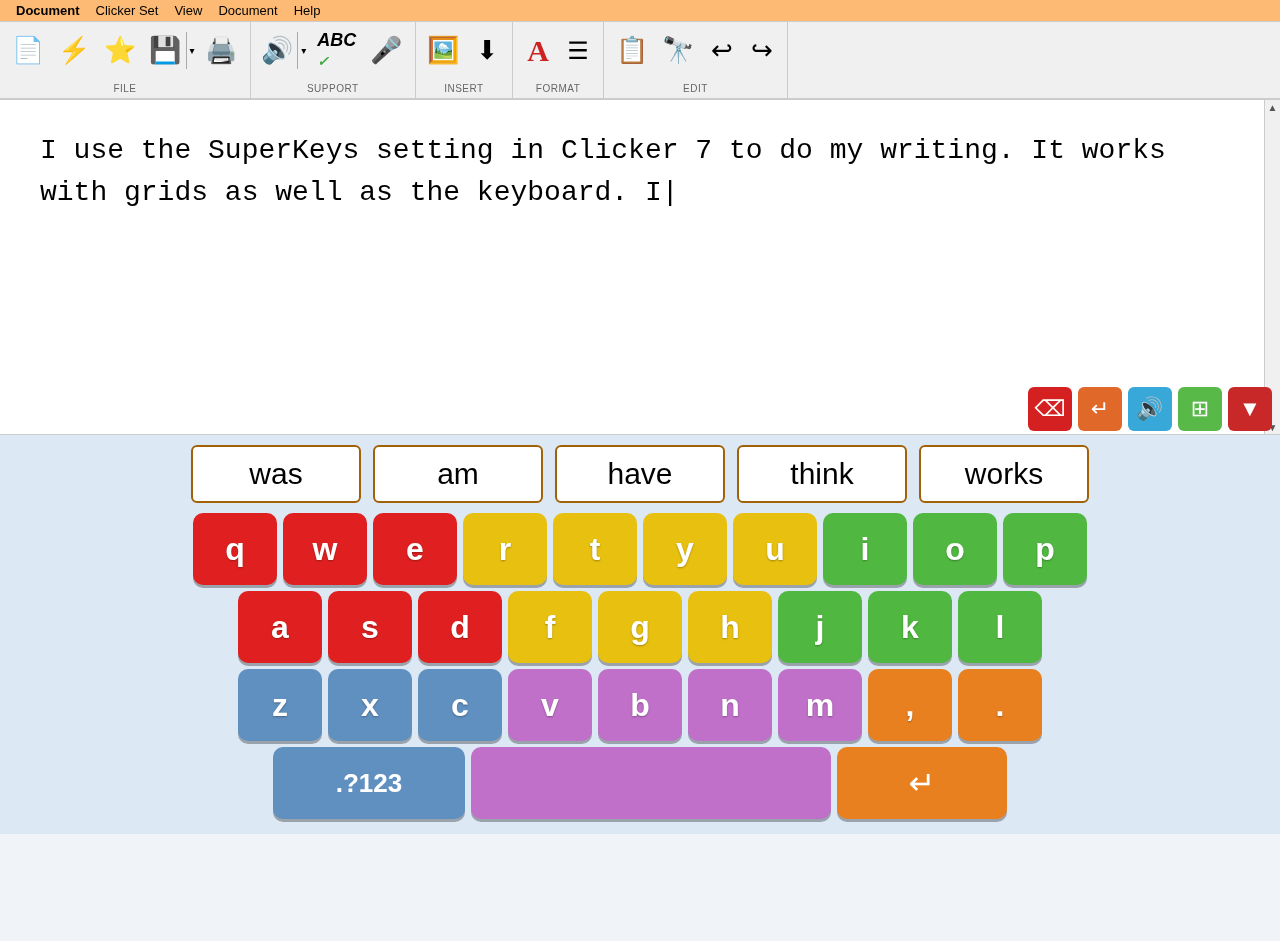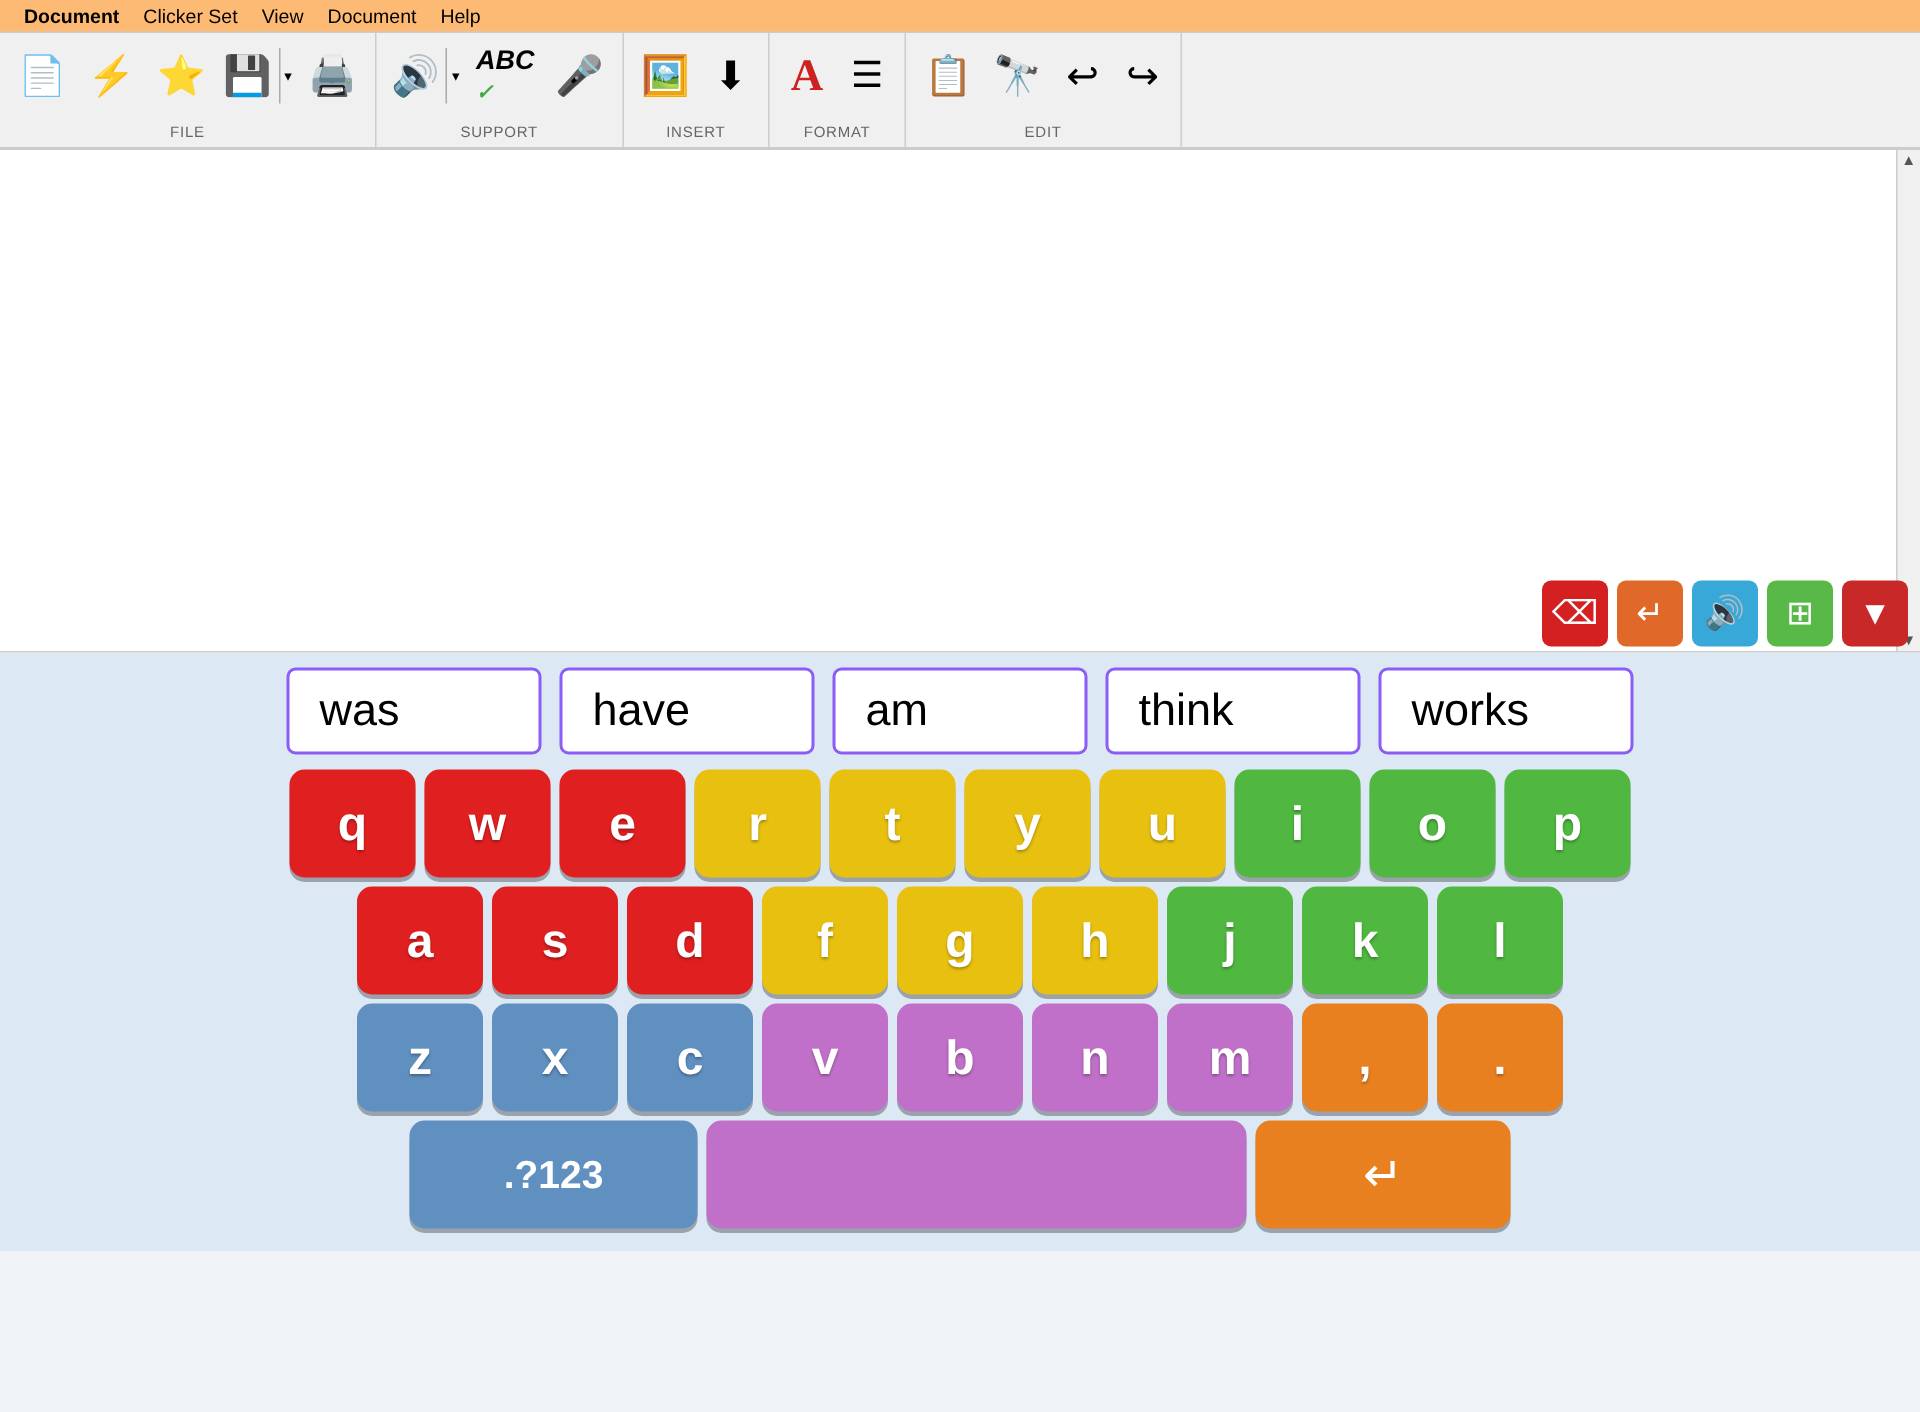--- a/index.html
+++ b/index.html
@@ -100,28 +100,28 @@
     
     .word-suggestions {
       display: flex;
       justify-content: center;
       gap: 12px;
       margin-bottom: 10px;
       padding: 0 20px;
     }
     .word-btn {
       background: white;
-      border: 2px solid #8b5cf6;
+      border: 2px solid #a16207;
       border-radius: 6px;
       padding: 10px 20px;
       font-size: 30px;
       font-family: Arial, sans-serif;
       cursor: pointer;
       min-width: 170px;
-      text-align: left;
+      text-align: center;
     }
 
     
     .keyboard-rows {
       display: flex;
       flex-direction: column;
       align-items: center;
       gap: 6px;
     }
     .key-row {
@@ -350,41 +350,45 @@
       </div>
       <div class="icon-btn">
         <span class="icon-symbol">↪</span>
       </div>
     </div>
     <div class="tg-label">EDIT</div>
   </div>
 </div>
 
 <div class="document-area">
+  <div class="document-content">
+    <div>I use the SuperKeys setting in Clicker 7 to do my writing. It works</div>
+    <div class="cursor-line"><span>with grids as well as the keyboard. I</span></div>
+  </div>
   <div class="document-scroll">
     <div class="scroll-arrow">▲</div>
     <div style="flex:1;"></div>
     <div class="scroll-arrow">▼</div>
   </div>
 
   <div class="action-buttons" style="position:absolute;bottom:0;right:0;left:0;background:transparent;border:none;">
     <button class="act-btn" style="background:#d42020;font-size:22px;">⌫</button>
     <button class="act-btn" style="background:#e06828;font-size:22px;">↵</button>
     <button class="act-btn" style="background:#38a8d8;font-size:22px;">🔊</button>
     <button class="act-btn" style="background:#58b848;font-size:22px;">⊞</button>
     <button class="act-btn" style="background:#c82828;font-size:22px;">▼</button>
   </div>
 </div>
 
 <div class="keyboard-area">
 
   <div class="word-suggestions">
     <button class="word-btn">was</button>
+    <button class="word-btn">am</button>
     <button class="word-btn">have</button>
-    <button class="word-btn">am</button>
     <button class="word-btn">think</button>
     <button class="word-btn">works</button>
   </div>
 
   <div class="keyboard-rows">
 
     <div class="key-row">
       <button class="key key-red">q</button>
       <button class="key key-red">w</button>
       <button class="key key-red">e</button>

